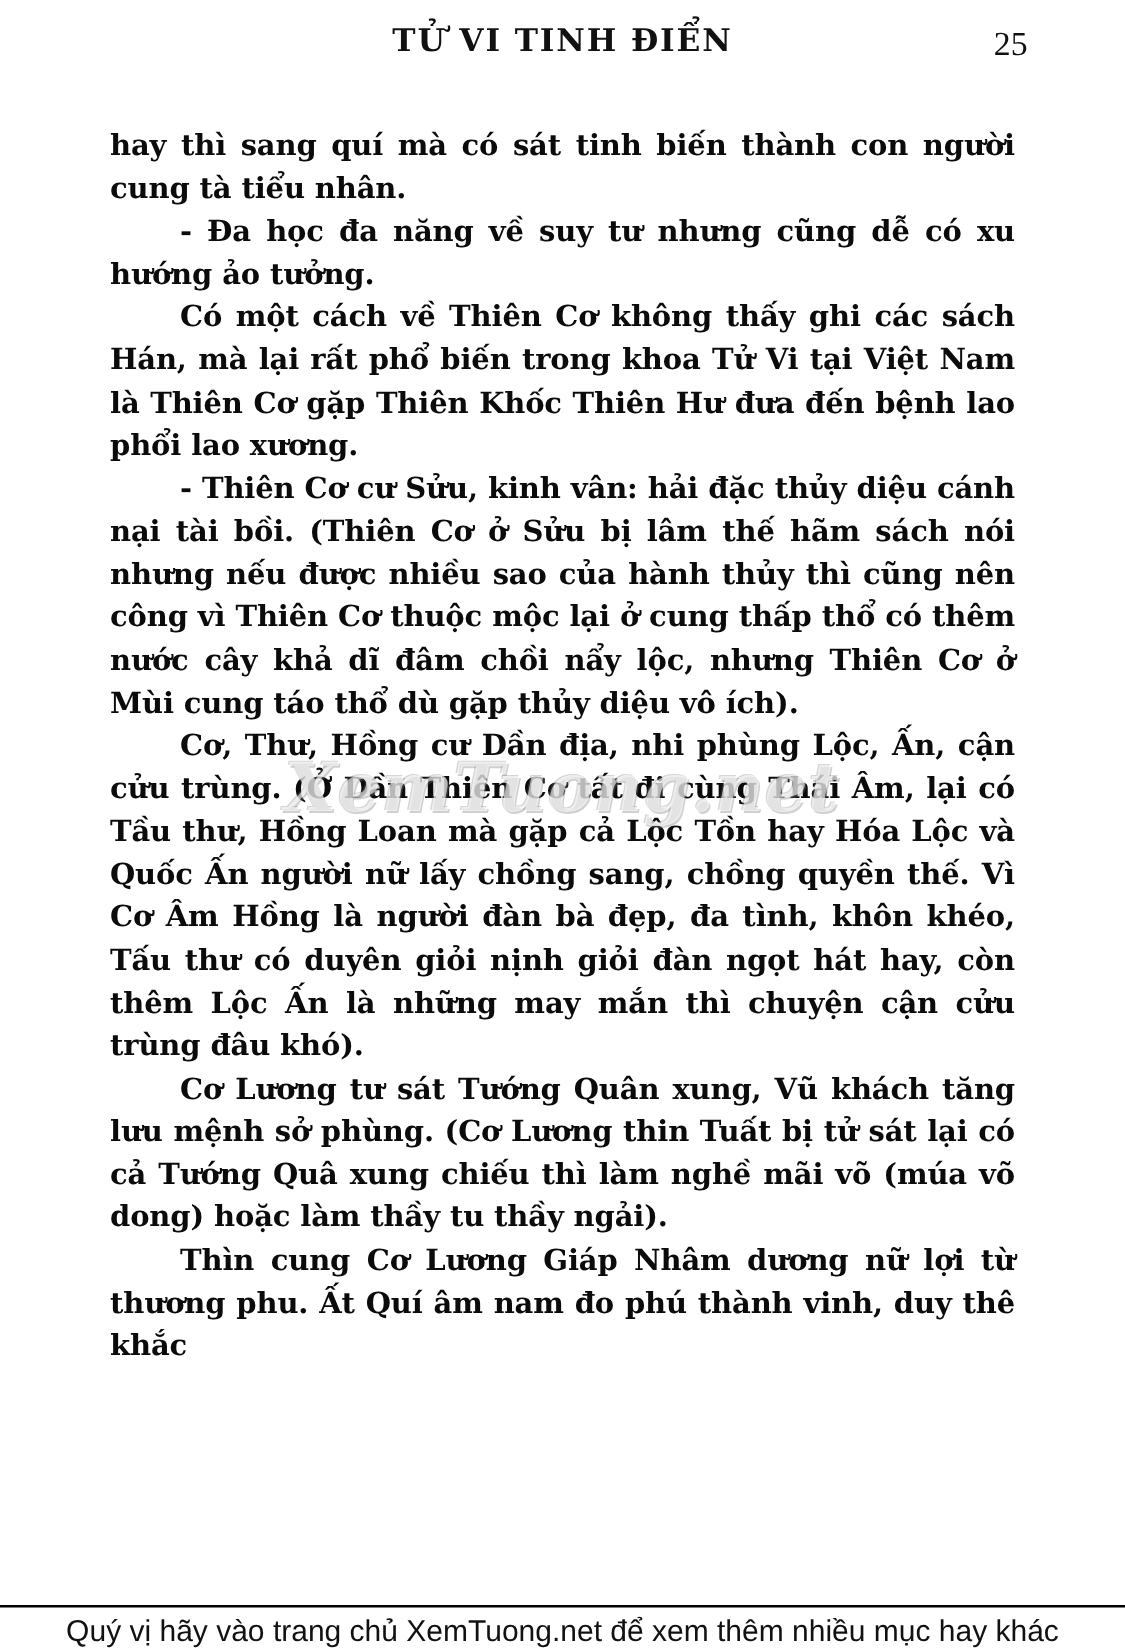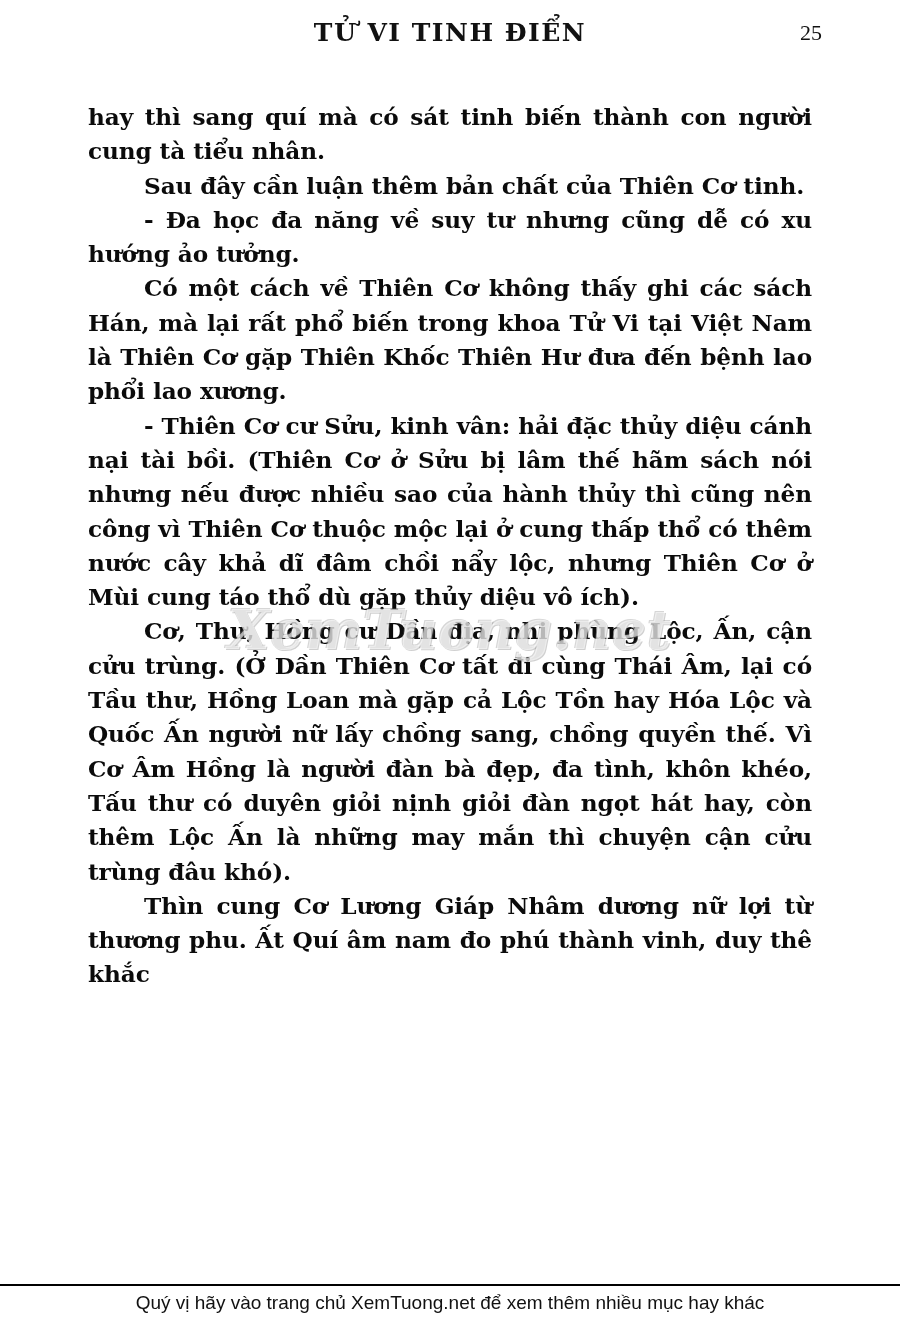--- a/index.html
+++ b/index.html
@@ -38,21 +38,21 @@
     font-weight: bold;
     font-size: 25px;
     letter-spacing: 1.5px;
     color: #111;
   }
   .page-number {
     position: absolute;
     right: 78px;
     top: 2px;
     font-family: "Liberation Serif", serif;
-    font-size: 22px;
+    font-size: 27px;
     color: #111;
   }
   .body-text {
     position: absolute;
     top: 100px;
     left: 88px;
     width: 724px;
     font-family: "DejaVu Serif", serif;
     font-weight: bold;
     font-size: 23.2px;
@@ -97,41 +97,41 @@
     height: 2px;
     background: #000000;
   }
   .footer-note {
     position: absolute;
     left: 0;
     top: 1292px;
     width: 900px;
     text-align: center;
     font-family: "Liberation Sans", sans-serif;
-    font-size: 19px;
+    font-size: 24px;
     color: #111;
   }
 </style>
 </head>
 <body>
 
 <div class="page">
 
   <div class="header">
     <div class="header-title">TỬ VI TINH ĐIỂN</div>
     <div class="page-number">25</div>
   </div>
 
   <div class="body-text">
     <p>hay thì sang quí mà có sát tinh biến thành con người cung tà tiểu nhân.</p>
-    <p class="indent">Sau đây cần luận thêm bản chất của Thiên Cơ tinh.</p>
     <p class="dash">- Đa học đa năng về suy tư nhưng cũng dễ có xu hướng ảo tưởng.</p>
     <p class="indent">Có một cách về Thiên Cơ không thấy ghi các sách Hán, mà lại rất phổ biến trong khoa Tử Vi tại Việt Nam là Thiên Cơ gặp Thiên Khốc Thiên Hư đưa đến bệnh lao phổi lao xương.</p>
     <p class="dash">- Thiên Cơ cư Sửu, kinh vân: hải đặc thủy diệu cánh nại tài bồi. (Thiên Cơ ở Sửu bị lâm thế hãm sách nói nhưng nếu được nhiều sao của hành thủy thì cũng nên công vì Thiên Cơ thuộc mộc lại ở cung thấp thổ có thêm nước cây khả dĩ đâm chồi nẩy lộc, nhưng Thiên Cơ ở Mùi cung táo thổ dù gặp thủy diệu vô ích).</p>
     <p class="indent">Cơ, Thư, Hồng cư Dần địa, nhi phùng Lộc, Ấn, cận cửu trùng. (Ở Dần Thiên Cơ tất đi cùng Thái Âm, lại có Tầu thư, Hồng Loan mà gặp cả Lộc Tồn hay Hóa Lộc và Quốc Ấn người nữ lấy chồng sang, chồng quyền thế. Vì Cơ Âm Hồng là người đàn bà đẹp, đa tình, khôn khéo, Tấu thư có duyên giỏi nịnh giỏi đàn ngọt hát hay, còn thêm Lộc Ấn là những may mắn thì chuyện cận  cửu trùng đâu khó).</p>
+    <p class="indent">Cơ Lương tư sát Tướng Quân xung, Vũ khách tăng lưu mệnh sở phùng. (Cơ Lương thin Tuất bị tử sát lại có cả Tướng Quâ xung chiếu thì làm nghề mãi võ (múa võ dong) hoặc làm thầy tu thầy ngải).</p>
     <p class="indent">Thìn cung Cơ Lương Giáp Nhâm dương nữ lợi từ thương phu. Ất Quí âm nam đo phú thành vinh, duy thê khắc</p>
   </div>
 
   <div class="watermark">XemTuong.net</div>
 
   <div class="footer-rule"></div>
   <div class="footer-note">Quý vị hãy vào trang chủ XemTuong.net để xem thêm nhiều mục hay khác</div>
 
 </div>
 

